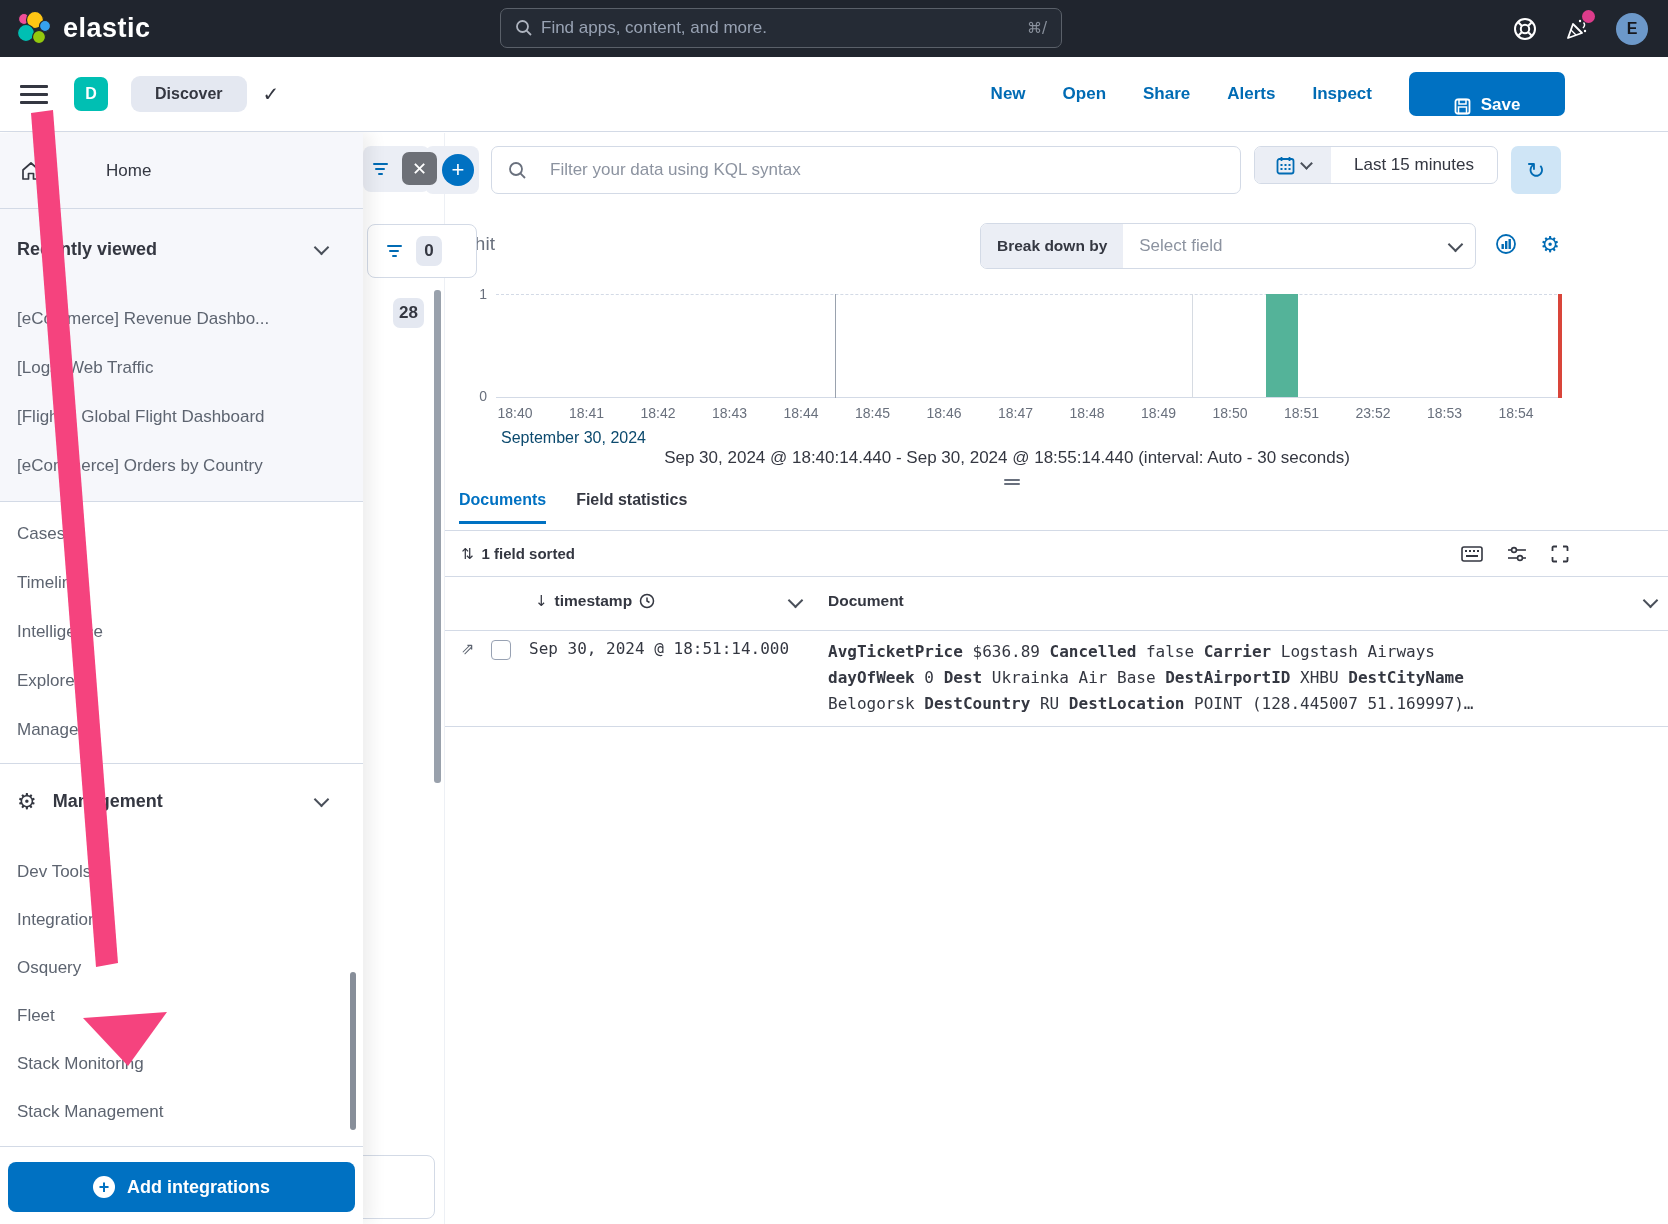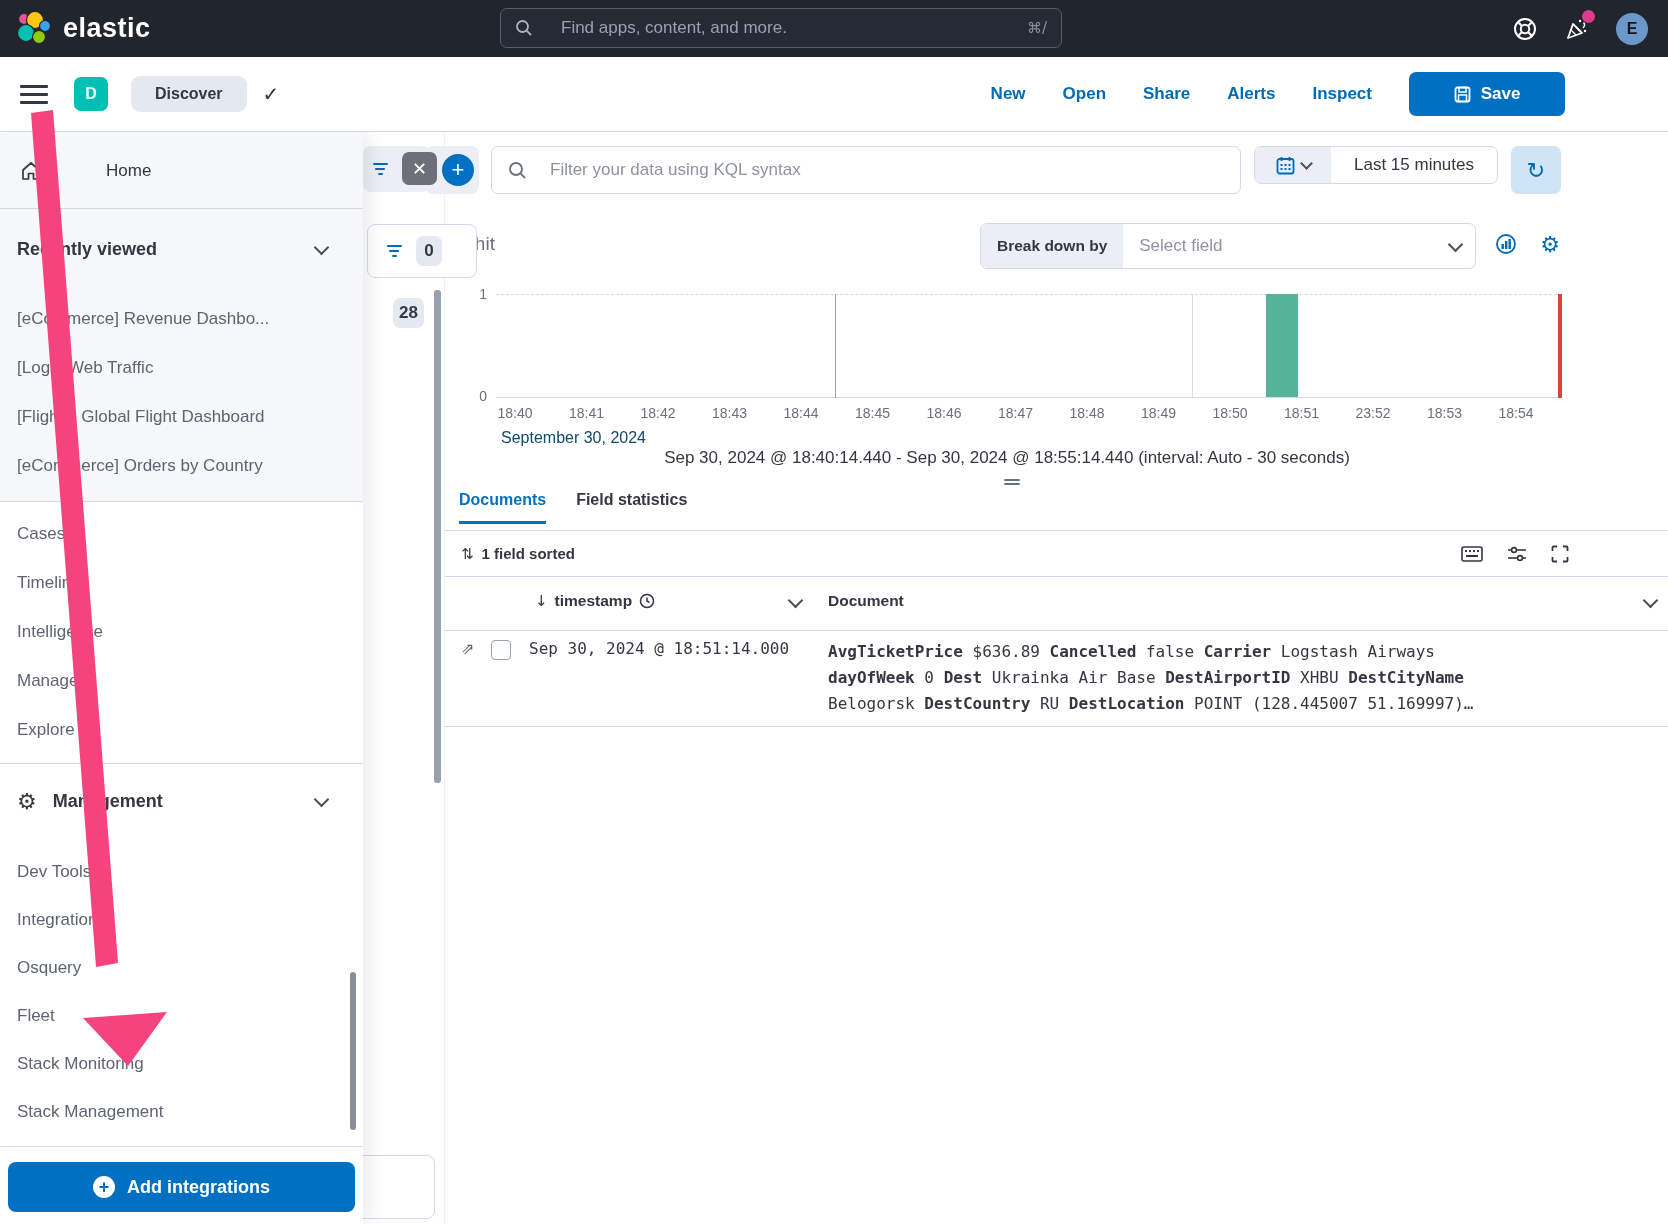--- a/index.html
+++ b/index.html
@@ -7,42 +7,42 @@
          font-family:"Liberation Sans","DejaVu Sans",sans-serif;color:#343741;}
   .glyph{font-family:"DejaVu Sans",sans-serif;}
 
   
   .topbar{position:absolute;left:0;top:0;width:100%;height:57px;background:#20252E;z-index:30;
           display:flex;align-items:center;}
   .logo-wrap{display:flex;align-items:center;margin-left:15px;}
   .logo-text{color:#fff;font-size:27px;font-weight:600;margin-left:12px;letter-spacing:.5px;}
   .gsearch{position:absolute;left:500px;top:8px;width:562px;height:40px;background:#252B35;
            border:1px solid #5A6069;border-radius:7px;display:flex;align-items:center;padding:0 14px;box-sizing:border-box;}
-  .gsearch input{flex:1;background:transparent;border:none;outline:none;color:#D4DAE5;font-size:17px;margin-left:26px;font-family:inherit;}
+  .gsearch input{flex:1;background:transparent;border:none;outline:none;color:#D4DAE5;font-size:17px;margin-left:6px;font-family:inherit;}
   .gsearch input::placeholder{color:#98A2B3;}
   .gsearch .shortcut{color:#8A919D;font-size:15px;}
   .top-icons{position:absolute;right:0;top:0;height:57px;display:flex;align-items:center;gap:26px;padding-right:20px;}
   .badge-dot{position:absolute;right:-5px;top:-6px;width:13px;height:13px;border-radius:50%;background:#DD3C8B;}
   .avatar{width:32px;height:32px;border-radius:50%;background:#6C98C9;display:flex;align-items:center;justify-content:center;
           color:#16171C;font-weight:700;font-size:16px;}
 
   
   .toolbar{position:absolute;left:0;top:57px;width:100%;height:75px;background:#fff;border-bottom:1px solid #D3DAE6;
            z-index:30;display:flex;align-items:center;box-sizing:border-box;}
   .hamburger{width:28px;margin-left:20px;cursor:pointer;}
   .hamburger div{height:3px;background:#343741;margin:5px 0;border-radius:1px;}
   .space-badge{width:34px;height:34px;border-radius:7px;background:#00BFB3;color:#fff;font-weight:700;font-size:16px;
                display:flex;align-items:center;justify-content:center;margin-left:26px;}
   .app-pill{height:36px;border-radius:9px;background:#E4E8F1;color:#343741;font-weight:600;font-size:16px;
             display:flex;align-items:center;padding:0 24px;margin-left:23px;}
   .bc-check{margin-left:16px;color:#343741;font-size:20px;}
   .tb-right{margin-left:auto;display:flex;align-items:center;gap:37px;padding-right:103px;}
   .tb-link{color:#006BB4;font-weight:600;font-size:17px;text-decoration:none;cursor:pointer;}
   .save-btn{height:44px;min-width:156px;background:#0071C2;border:none;border-radius:7px;color:#fff;font-weight:600;
-            font-size:17px;display:flex;align-items:center;justify-content:center;gap:10px;cursor:pointer;font-family:inherit;}
+            font-size:17px;display:flex;align-items:flex-end;justify-content:center;gap:10px;cursor:pointer;font-family:inherit;}
 
   
   .flyout{position:absolute;left:0;top:133px;width:363px;height:1091px;background:#fff;z-index:20;
           box-shadow:8px 0 16px rgba(0,0,0,.07);}
   .nav-shade{background:#F6F7FB;}
   .home-block{position:absolute;left:0;top:0;width:100%;height:76px;border-bottom:1px solid #D3DAE6;
               display:flex;align-items:center;box-sizing:border-box;}
   .home-label{font-size:17px;margin-left:17px;padding-left:47px;}
   .rv-block{position:absolute;left:0;top:76px;width:100%;height:293px;border-bottom:1px solid #D3DAE6;box-sizing:border-box;}
   .nav-sec-title{font-size:18px;font-weight:700;color:#343741;}
@@ -427,22 +427,22 @@
           <div class="navitem">[Logs] Web Traffic</div>
           <div class="navitem">[Flights] Global Flight Dashboard</div>
           <div class="navitem">[eCommerce] Orders by Country</div>
         </div>
     </div>
 
     <div class="navlist sec-list">
         <div class="navitem">Cases</div>
         <div class="navitem">Timelines</div>
         <div class="navitem">Intelligence</div>
+        <div class="navitem">Explore</div>
         <div class="navitem">Manage</div>
-        <div class="navitem">Explore</div>
       </div>
     <div class="sec-divider"></div>
 
     <div class="mgmt-head">
       <span class="glyph" style="font-size:22px;color:#343741;">⚙</span>
       <span class="nav-sec-title" style="margin-left:16px;">Management</span>
       <span class="chev" style="margin-left:auto;"></span>
     </div>
     <div class="navlist mgmt-list">
         <div class="navitem">Dev Tools</div>

